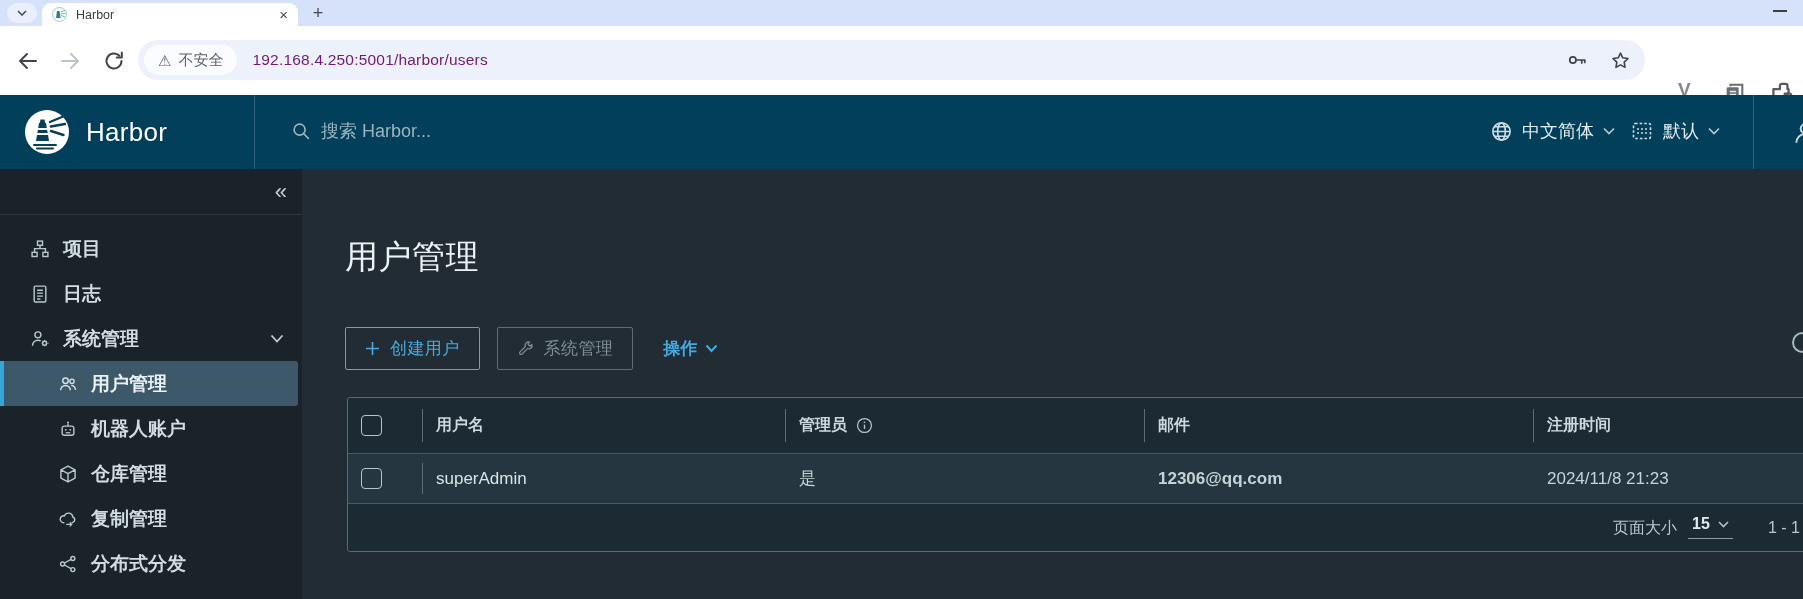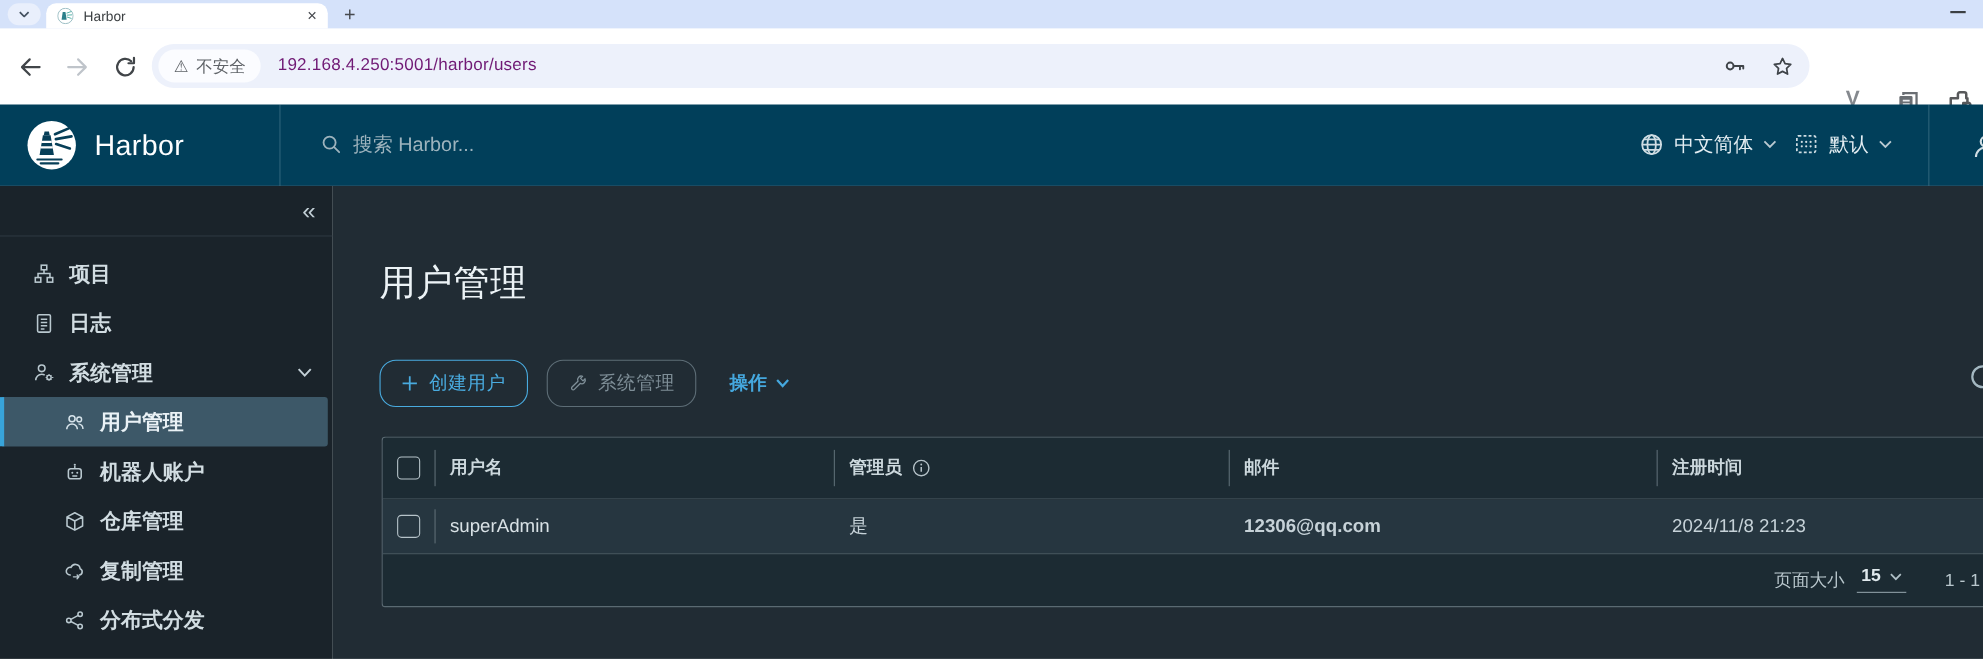--- a/index.html
+++ b/index.html
@@ -54,35 +54,35 @@
     margin-right:4px;border-radius:0 3px 3px 0;color:#eaf2f6;}
   .nav-caret{margin-left:auto;margin-right:18px;color:#c2cfd6;}
   .nicon{color:#b9c8cf;flex:0 0 auto;}
   .nav-sub.selected .nicon{color:#d6e3ea;}
 
   
   .main{position:absolute;left:302px;top:169px;width:1501px;height:430px;background:#212c34;}
   .page-title{position:absolute;left:43px;top:66px;font-size:33px;font-weight:300;
     color:#ecf3f6;letter-spacing:0.5px;}
   .actions{position:absolute;left:43px;top:158px;display:flex;align-items:center;}
-  .btn{height:43px;border-radius:15px;font-size:17px;padding:0 19px;display:flex;align-items:center;
+  .btn{height:43px;border-radius:2px;font-size:17px;padding:0 19px;display:flex;align-items:center;
     gap:10px;letter-spacing:0.4px;background:transparent;box-sizing:border-box;}
   .btn-create{border:1px solid #49abdf;color:#49abdf;}
   .btn-disabled{border:1px solid #5d6d76;color:#7e8e97;margin-left:17px;}
   .dd-actions{display:flex;align-items:center;gap:8px;color:#45a8de;font-size:17px;margin-left:30px;font-weight:600;}
   .search-partial{position:absolute;right:-10px;top:163px;width:17px;height:17px;
     border:2px solid #a4b8c1;border-radius:50%;}
 
   
   .grid{position:absolute;left:45px;top:228px;right:-30px;border:1px solid #5a6a72;border-radius:3px;}
   .g-head{height:55px;display:flex;background:#1c2b33;border-bottom:1px solid #4a5a62;border-radius:3px 3px 0 0;}
   .g-row{height:49px;display:flex;background:#263640;border-bottom:1px solid #4a5a62;}
   .g-foot{height:47px;background:#1c2b33;border-radius:0 0 3px 3px;position:relative;}
   .c0{width:47px;display:flex;align-items:center;justify-content:center;flex:0 0 auto;}
-  .c1{width:363px;}.c2{width:359px;}.c3{width:389px;font-weight:bold;}.c4{flex:1;}
+  .c1{width:363px;margin-left:27px;}.c2{width:359px;}.c3{width:389px;font-weight:bold;}.c4{flex:1;}
   .cell{display:flex;align-items:center;padding-left:14px;box-sizing:border-box;position:relative;}
   .hcell{font-size:16px;font-weight:700;color:#ccd8dd;}
   .g-head .cell::before{content:"";position:absolute;left:0;top:11px;bottom:11px;width:1px;background:#5d6d75;}
   .g-row .c1.cell::before{content:"";position:absolute;left:0;top:9px;bottom:9px;width:1px;background:#5d6d75;}
   .rcell{font-size:17px;color:#c6d2d8;}
   .uname{color:#d9e2e6;}
   .cbox{width:19px;height:19px;border:1px solid #b6c3c9;border-radius:4px;background:transparent;}
   .info-i{margin-left:9px;color:#b6c3c9;}
   .pg-label{position:absolute;left:1265px;top:14px;font-size:16px;color:#b9c7cd;}
   .pg-select{position:absolute;left:1340px;top:11px;display:flex;align-items:center;gap:8px;

